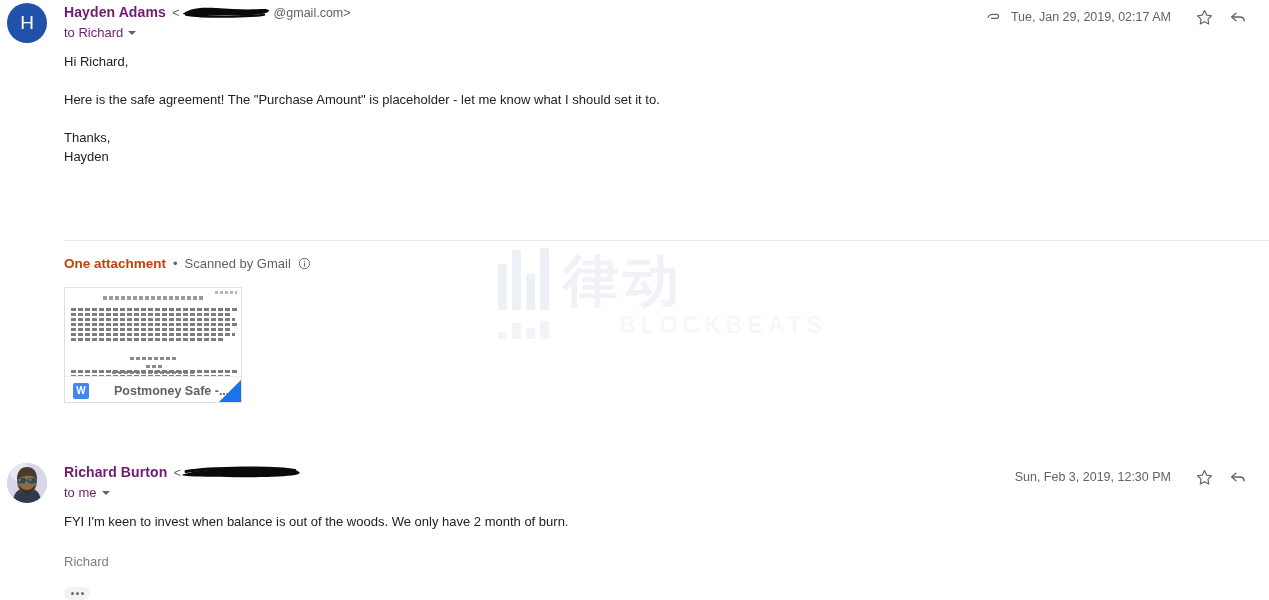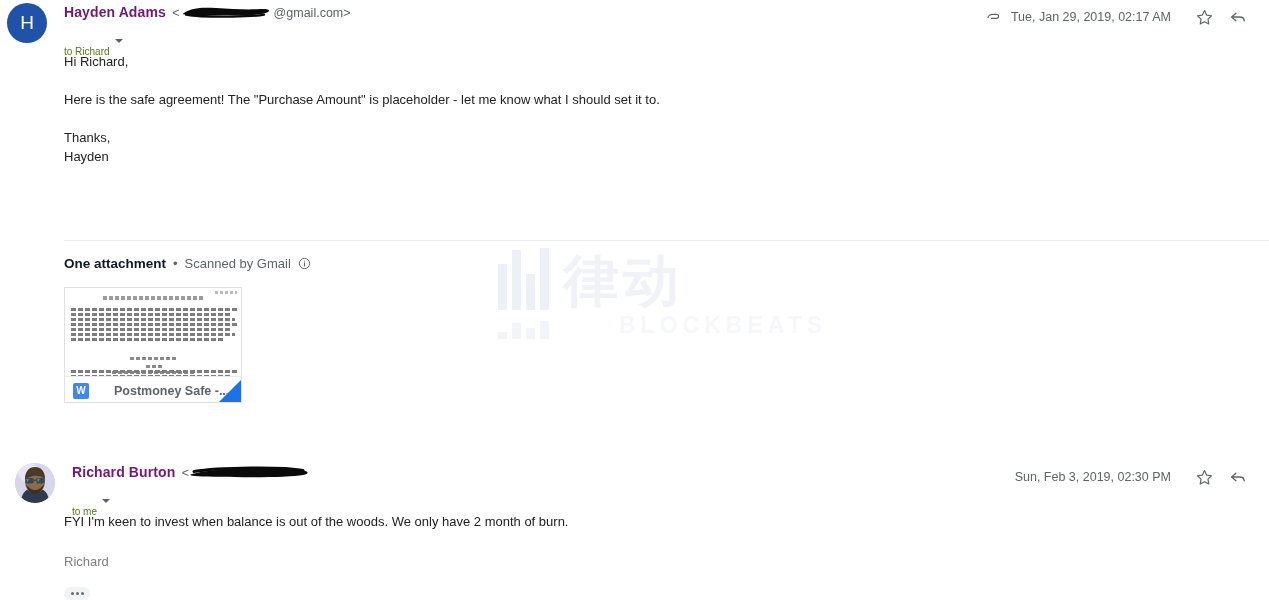--- a/index.html
+++ b/index.html
@@ -58,21 +58,21 @@
   .avatar.photo { background: #cfd0e4; }
   .avatar.photo svg { display:block; width: 40px; height: 40px; }
 
   .sender-line { position: absolute; left: 64px; top: 3px; white-space: nowrap; }
   .sender-name { font-size: 14px; font-weight: 700; color: #701a75; letter-spacing: .1px; }
   .sender-email { font-size: 12.5px; color: #5f6368; margin-left: 2px; }
   .redact { display:inline-block; vertical-align: middle; position: relative; top:-1px; }
   .redact svg { display:block; }
 
   .to-line { position: absolute; left: 64px; top: 25px; display:flex; align-items:center; gap:5px; }
-  .to-text { font-size: 10px; color: #4d7c0f; margin-top: 21px; }
+  .to-text { font-size: 13px; color: #701a75; }
   .caret { width:0;height:0;border-left:4px solid transparent;border-right:4px solid transparent;border-top:4px solid #5f6368; }
 
   .hdr-right { position:absolute; right: 14px; top: 2px; display:flex; align-items:center; gap: 0px; }
   .clip-icon { margin-right: 10px; display:flex; align-items:center; }
   .date { font-size: 12.5px; color: #5f6368; white-space: nowrap; }
   .icon-btn { width: 34px; height: 30px; display:flex; align-items:center; justify-content:center; }
   .icon-btn.first { margin-left: 16px; }
 
   
   .body { position: absolute; left: 64px; font-size: 13px; color: #222222; line-height: 19px; }
@@ -82,21 +82,21 @@
 
   .trim-btn {
     display: inline-flex; align-items: center; justify-content: center;
     width: 26px; height: 13px; background: #f1f3f4; border-radius: 7px;
   }
   .trim-btn i { width: 3px; height: 3px; background: #6b6b6b; border-radius: 50%; margin: 0 1px; display:block; }
 
   
   .att-divider { position: absolute; left: 64px; top: 240px; width: 1205px; height:1px; background: #e8eaed; }
   .att-title { position: absolute; left: 64px; top: 256px; display:flex; align-items:center; }
-  .att-title .strong { font-size: 13.5px; font-weight: 700; color: #0f172a; }
+  .att-title .strong { font-size: 13.5px; font-weight: 700; color: #c2410c; }
   .att-title .dot { font-size: 13px; color: #5f6368; margin: 0 7px; }
   .att-title .scanned { font-size: 13px; color: #5f6368; }
   .att-title .info { margin-left: 7px; display:flex; align-items:center; }
 
   .att-card {
     position: absolute; left: 64px; top: 287px; width: 178px; height: 116px;
     background: #fff; border: 1px solid #e0e0e0; overflow: hidden;
   }
   .att-thumb { position:absolute; left:0; top:0; width:178px; height:116px; background:#fff; }
   .doc-title { position:absolute; left:38px; right:38px; top:8px; height:4px;
@@ -242,21 +242,21 @@
       </div>
       <div class="att-bar">
         <span class="wicon">W</span>
         <span class="att-name">Postmoney Safe -...</span>
       </div>
       <span class="fold-grey"></span>
       <span class="fold"></span>
     </div>
   </div>
 
-  <div class="msg" style="top:460px;padding-left:8px;">
+  <div class="msg" style="top:460px;">
     <div class="msg-hdr">
 
       <div class="avatar photo">
         <svg viewBox="0 0 40 40">
           <defs>
               <clipPath id="cp">
                 <circle cx="20" cy="20" r="20"></circle>
               </clipPath>
             </defs>
           <g clip-path="url(#cp)">
@@ -282,21 +282,21 @@
               <path d="M5,7.6 C18,5.2 40,4.2 62,4 C84,3.8 104,4.6 114,6.4" stroke="#0a0a0a" stroke-width="3" fill="none" stroke-linecap="round"></path>
             </svg></span><span class="sender-email"></span>
       </div>
 
       <div class="to-line">
         <span class="to-text">to me</span>
         <span class="caret"></span>
       </div>
 
       <div class="hdr-right">
-        <span class="date">Sun, Feb 3, 2019, 02:30 PM</span>
+        <span class="date">Sun, Feb 3, 2019, 12:30 PM</span>
         <span class="icon-btn first">
           <svg width="19" height="19" viewBox="0 0 24 24" fill="none" stroke="#5f6368" stroke-width="1.5" stroke-linejoin="round">
             <path d="M12 3.3l2.7 5.6 6.1.9-4.4 4.3 1 6.1-5.4-2.9-5.4 2.9 1-6.1L3.2 9.8l6.1-.9z"></path>
           </svg>
         </span>
         <span class="icon-btn">
           <svg width="20" height="20" viewBox="0 0 24 24" fill="none" stroke="#5f6368" stroke-width="1.6" stroke-linecap="round" stroke-linejoin="round">
             <path d="M9.5 7.5L4.5 12l5 4.5"></path>
               <path d="M4.8 12h9.4c3 0 5 1.6 5.3 4.6"></path>
           </svg>

